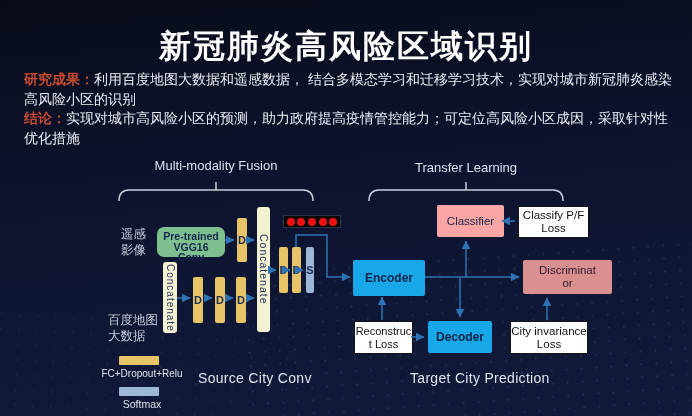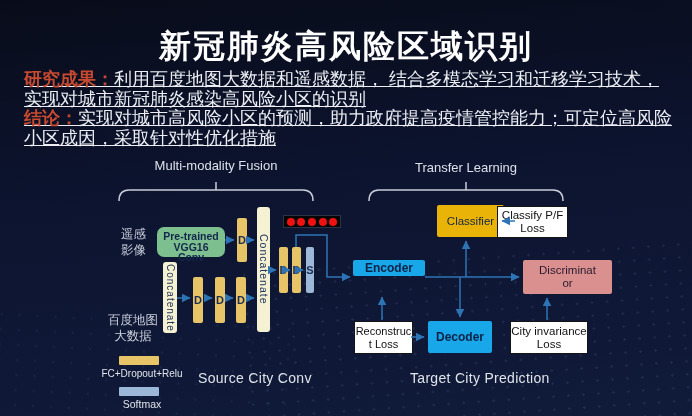--- a/index.html
+++ b/index.html
@@ -11,36 +11,36 @@
   }
   .abs{position:absolute;}
   .pre{white-space:pre-line;}
   
   .pattern{position:absolute;pointer-events:none;
     background-image:radial-gradient(circle,rgba(130,160,230,.8) 1px,transparent 1.3px);
   }
   .pattern.a{right:-30px;bottom:-16px;width:480px;height:180px;background-size:15px 13px;opacity:.16;transform:rotate(-4deg);}
   .pattern.b{left:-10px;bottom:-8px;width:300px;height:110px;background-size:18px 15px;opacity:.10;transform:rotate(3deg);}
   .title{top:13px;left:0;width:692px;text-align:center;font-size:32px;font-weight:bold;color:#fff;letter-spacing:2px;margin-top:12px;}
-  .summary{left:24px;top:70px;width:650px;font-size:18px;line-height:19.5px;color:#eceef4;text-decoration:underline;}
+  .summary{left:24px;top:70px;width:650px;font-size:14px;line-height:19.5px;color:#eceef4;}
   .redlbl{color:#c7492f;font-weight:bold;}
   .seclabel{font-size:13px;color:#dce1ea;text-align:center;}
   .brace{stroke:#c8cdd8;stroke-width:1.5;fill:none;}
-  .inlabel{font-size:12.5px;line-height:16px;color:#c9cfdc;text-align:center;}
+  .inlabel{font-size:12.5px;line-height:16px;color:#c9cfdc;}
   .vgg{left:157px;top:227px;width:68px;height:26px;background:#7dbf8e;border-radius:7px;
        font-size:10.5px;line-height:10.5px;font-weight:bold;color:#14264c;text-align:center;padding-top:4px;}
   .ybar{background:#e8c469;border-radius:2px;display:flex;align-items:center;justify-content:center;
         font-size:11px;font-weight:bold;color:#1b2c55;}
   .sbar{background:#9db7d8;border-radius:2px;display:flex;align-items:center;justify-content:center;
         font-size:11px;font-weight:bold;color:#1b2c55;}
   .concat{background:#f5f1d3;border-radius:3px;display:flex;align-items:center;justify-content:center;
         writing-mode:vertical-rl;font-size:10.5px;color:#22345c;letter-spacing:1px;}
   .bluebox{background:#18a7e8;display:flex;align-items:center;justify-content:center;
         font-size:12px;font-weight:bold;color:#0e2247;border-radius:2px;}
-  .khakibox{left:437px;top:205px;width:67px;height:32px;background:#eab308;display:flex;align-items:center;justify-content:center;font-size:11.5px;color:#13264a;border-radius:2px;}
+  .khakibox{left:437px;top:205px;width:67px;height:32px;background:#fca5a5;display:flex;align-items:center;justify-content:center;font-size:11.5px;color:#13264a;border-radius:2px;}
   .pinkbox{left:523px;top:260px;width:61px;height:34px;background:#d9908f;display:flex;align-items:center;justify-content:center;
         font-size:11.5px;line-height:13px;color:#2a1a2e;text-align:center;word-break:break-all;border-radius:2px;padding:0 14px;}
   .whitebox{background:#fff;border:1.5px solid #141414;color:#111;display:flex;align-items:center;justify-content:center;
         text-align:center;font-size:11.5px;line-height:13px;}
   .breakall{word-break:break-all;}
   .dotstrip{left:283px;top:215px;width:58px;height:13px;background:#060606;border:1px solid #2c3347;
         display:flex;align-items:center;justify-content:space-evenly;box-sizing:border-box;}
   .dot{width:8px;height:8px;border-radius:50%;background:#ee1111;}
   .swatch{width:40px;height:9px;border-radius:1px;}
   .leglbl{width:90px;text-align:center;font-size:10px;color:#dfe3ea;}
@@ -90,23 +90,23 @@
   <span class="dot"></span>
   <span class="dot"></span>
   <span class="dot"></span>
   <span class="dot"></span>
 </div>
 
 <div class="abs ybar" style="left:279px;top:247px;width:9px;height:46px;">D</div>
 <div class="abs ybar" style="left:292px;top:247px;width:9px;height:46px;">D</div>
 <div class="abs sbar" style="left:306px;top:247px;width:8px;height:46px;">S</div>
 
-<div class="abs bluebox" style="left:353px;top:260px;width:72px;height:16px;">Encoder</div>
+<div class="abs bluebox" style="left:353px;top:260px;width:72px;height:36px;">Encoder</div>
 <div class="abs khakibox">Classifier</div>
-<div class="abs whitebox" style="left:497px;top:206px;width:69px;height:30px;">Classify P/F Loss</div>
+<div class="abs whitebox" style="left:518px;top:206px;width:69px;height:30px;">Classify P/F Loss</div>
 <div class="abs pinkbox">Discriminator</div>
 <div class="abs whitebox breakall" style="left:354px;top:321px;width:57px;height:31px;font-size:11px;">Reconstruct Loss</div>
 <div class="abs bluebox" style="left:428px;top:321px;width:64px;height:32px;">Decoder</div>
 <div class="abs whitebox" style="left:510px;top:321px;width:76px;height:31px;">City invariance Loss</div>
 
 <div class="abs swatch" style="left:119px;top:356px;background:#e8c469;"></div>
 <div class="abs leglbl" style="left:97px;top:368px;">FC+Dropout+Relu</div>
 <div class="abs swatch" style="left:119px;top:387px;background:#9db7d8;"></div>
 <div class="abs leglbl" style="left:97px;top:398px;font-size:10.5px;">Softmax</div>
 

